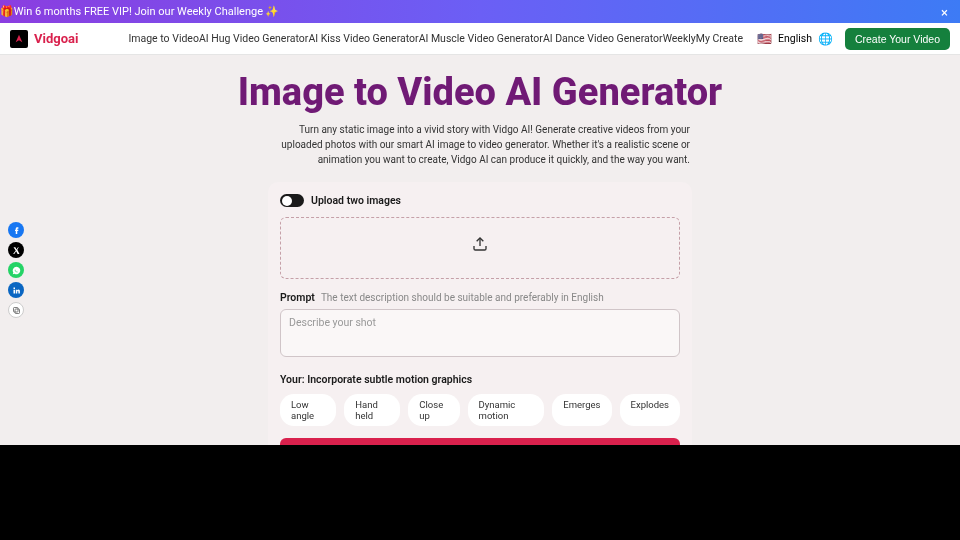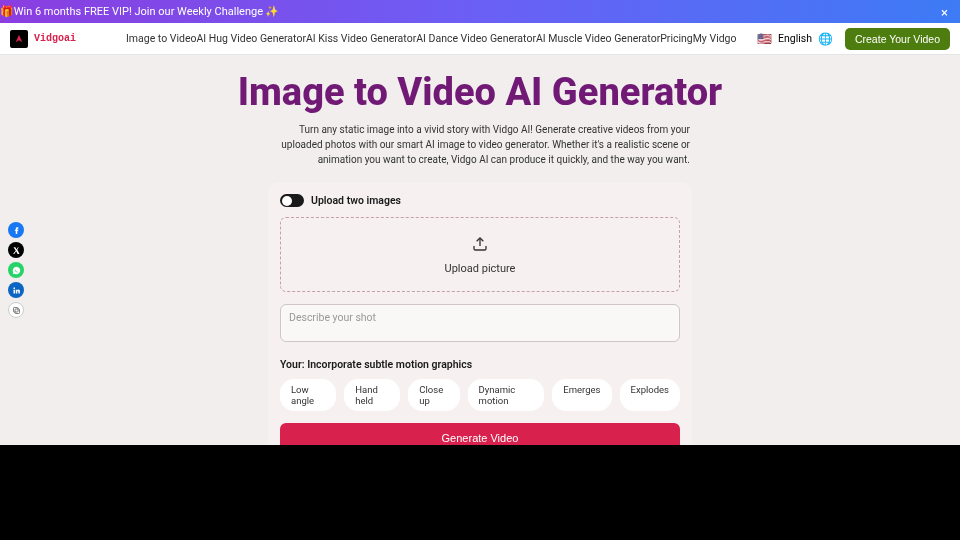--- a/index.html
+++ b/index.html
@@ -4,47 +4,47 @@
   <style>
     * { margin: 0; padding: 0; box-sizing: border-box; }
     body { font-family: -apple-system, BlinkMacSystemFont, "Segoe UI", Roboto, sans-serif; background: #f2eeee; width: 960px; height: 540px; overflow: hidden; }
     
     .banner { background: linear-gradient(90deg, #8b3de0 0%, #6b5ff5 50%, #3d7bf5 100%); color: #fff; font-size: 11px; padding: 5px 0; position: relative; }
     .banner-close { position: absolute; right: 12px; top: 50%; transform: translateY(-50%); font-size: 13px; cursor: pointer; color: #fff; }
     
     .header { background: #fff; height: 32px; display: flex; align-items: center; padding: 0 10px; border-bottom: 1px solid #e5e5e5; }
     .logo-box { width: 18px; height: 18px; background: #000; display: flex; align-items: center; justify-content: center; margin-right: 6px; border-radius: 2px; }
     .logo-box svg { width: 10px; height: 10px; }
-    .brand { color: #d9214d; font-weight: 700; font-size: 10px; margin-right: 50px; font-family: Liberation Mono, monospace; }
+    .brand { color: #d9214d; font-weight: 700; font-size: 13px; margin-right: 50px; }
     .nav { display: flex; flex: 1; }
     .nav-item { font-size: 10.5px; color: #333; cursor: pointer; }
     .lang-section { display: flex; align-items: center; gap: 6px; margin-right: 12px; font-size: 10.5px; }
     .flag { font-size: 12px; }
     .globe { font-size: 12px; }
-    .cta-button { background: #4d7c0f; color: #fff; font-size: 10.5px; padding: 5px 10px; border-radius: 5px; cursor: pointer; border: none; font-weight: 500; }
+    .cta-button { background: #15803d; color: #fff; font-size: 10.5px; padding: 5px 10px; border-radius: 5px; cursor: pointer; border: none; font-weight: 500; }
     
     .main { padding: 15px 0 0; }
     .hero-title { text-align: center; font-size: 38px; font-weight: 800; color: #701a75; margin-bottom: 8px; }
     .hero-desc { text-align: right; font-size: 10px; color: #333; max-width: 420px; margin: 8px auto 15px; line-height: 1.5; }
     
     .card { background: #f6f0f1; border-radius: 10px; width: 424px; margin: 0 auto; padding: 12px; }
     
     .toggle-row { display: flex; gap: 7px; margin-bottom: 10px; }
     .toggle { width: 24px; height: 13px; background: #1a1a1a; border-radius: 7px; position: relative; cursor: pointer; }
     .toggle::after { content: ''; position: absolute; width: 10px; height: 10px; background: #fff; border-radius: 50%; top: 1.5px; left: 2px; }
     .toggle-label { font-size: 10.5px; font-weight: 600; color: #1a1a1a; }
     
     .upload-box { border: 1.5px dashed #c5a0a8; border-radius: 6px; padding: 18px 0 16px; text-align: center; margin-bottom: 12px; cursor: pointer; }
     .upload-icon { margin: 0 auto 6px; }
     .upload-text { font-size: 11px; color: #333; }
     
     .prompt-row { display: flex; gap: 6px; margin-bottom: 5px; align-items: baseline; }
     .prompt-label { font-size: 10.5px; font-weight: 600; color: #1a1a1a; }
     .prompt-hint { font-size: 10px; color: #888; }
-    .prompt-textarea { width: 100%; height: 38px; border: 1px solid #d0c5c8; border-radius: 6px; padding: 6px 8px; font-size: 10.5px; font-family: inherit; resize: none; background: #faf7f7; color: #333; }
+    .prompt-textarea { width: 100%; height: 48px; border: 1px solid #d0c5c8; border-radius: 6px; padding: 6px 8px; font-size: 10.5px; font-family: inherit; resize: none; background: #faf7f7; color: #333; }
     .prompt-textarea::placeholder { color: #999; }
     
     .idea-row { font-size: 10.5px; margin-top: 12px; margin-bottom: 8px; }
     .idea-label { font-weight: 600; color: #1a1a1a; }
     .idea-text { font-weight: 600; color: #1a1a1a; text-align: center; }
     
     .chips { display: flex; gap: 8px; margin-bottom: 12px; }
     .chip { background: #fff; border-radius: 14px; padding: 5px 11px; font-size: 9.5px; color: #333; cursor: pointer; }
     
     .generate-btn { width: 100%; background: #d9214d; color: #fff; border: none; border-radius: 6px; padding: 9px 0; font-size: 11px; font-weight: 500; cursor: pointer; }
@@ -73,24 +73,24 @@
   <div class="logo-box">
     <svg viewBox="0 0 24 24">
         <path d="M12 2 L20 20 L12 15 L4 20 Z" fill="#d9214d"></path>
       </svg>
   </div>
   <div class="brand">Vidgoai</div>
   <div class="nav">
     <span class="nav-item">Image to Video</span>
     <span class="nav-item">AI Hug Video Generator</span>
     <span class="nav-item">AI Kiss Video Generator</span>
+    <span class="nav-item">AI Muscle Video Generator</span>
     <span class="nav-item">AI Dance Video Generator</span>
-    <span class="nav-item">AI Muscle Video Generator</span>
-    <span class="nav-item">Pricing</span>
-    <span class="nav-item">My Vidgo</span>
+    <span class="nav-item">Weekly</span>
+    <span class="nav-item">My Create</span>
   </div>
   <div class="lang-section">
     <span class="flag">🇺🇸</span>
     <span>English</span>
     <span class="globe">🌐</span>
   </div>
   <button class="cta-button">Create Your Video</button>
 </div>
 
 <div class="main">
@@ -104,23 +104,26 @@
     </div>
 
     <div class="upload-box">
       <div class="upload-icon">
         <svg width="16" height="16" viewBox="0 0 24 24" fill="none" stroke="#333" stroke-width="2">
             <path d="M21 15v4a2 2 0 0 1-2 2H5a2 2 0 0 1-2-2v-4"></path>
             <polyline points="17 8 12 3 7 8"></polyline>
             <line x1="12" y1="3" x2="12" y2="15"></line>
           </svg>
       </div>
-      <div class="upload-text">Upload picture</div>
     </div>
 
+    <div class="prompt-row">
+      <span class="prompt-label">Prompt</span>
+      <span class="prompt-hint">The text description should be suitable and preferably in English</span>
+    </div>
     <textarea class="prompt-textarea" placeholder="Describe your shot" style=""></textarea>
 
     <div class="idea-row">
       <span class="idea-label">Your: </span><span class="idea-text">Incorporate subtle motion graphics</span>
     </div>
 
     <div class="chips">
       <span class="chip">Low angle</span>
       <span class="chip">Hand held</span>
       <span class="chip">Close up</span>

